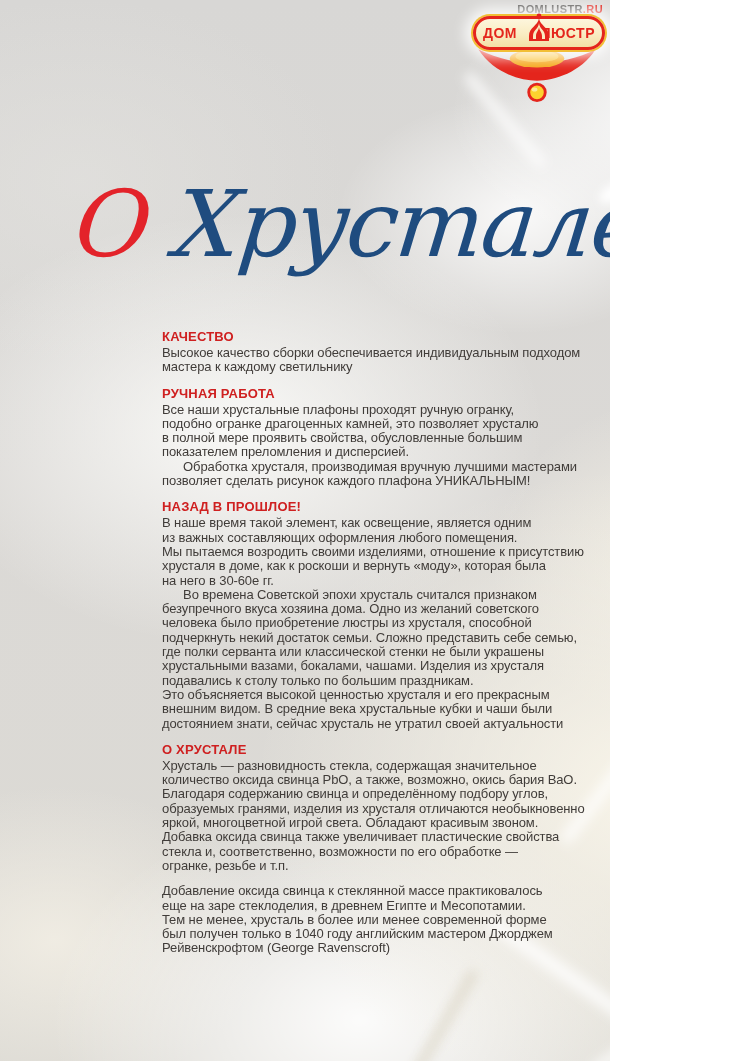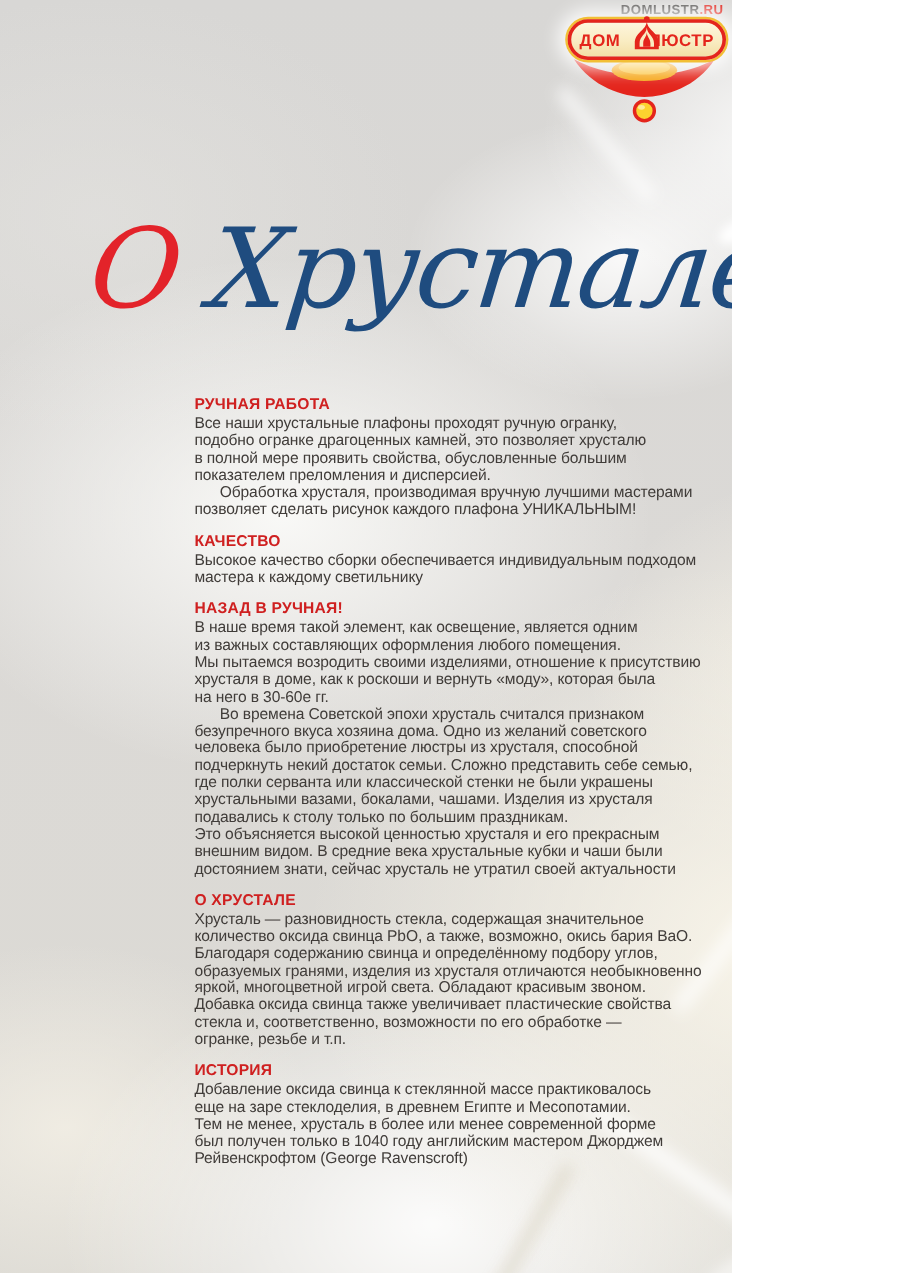--- a/index.html
+++ b/index.html
@@ -113,37 +113,37 @@
     </svg>
   </div>
 
   <h1 class="title">
     <span class="t-red">О</span><span class="t-blue">Хрустале</span>
   </h1>
 
   <main class="content">
 
     <section class="section">
+      <h2>КАЧЕСТВО</h2>
+      <p class="body">Высокое качество сборки обеспечивается индивидуальным подходом
+мастера к каждому светильнику</p>
+    </section>
+
+    <section class="section">
       <h2>РУЧНАЯ РАБОТА</h2>
       <p class="body">Все наши хрустальные плафоны проходят ручную огранку,
 подобно огранке драгоценных камней, это позволяет хрусталю
 в полной мере проявить свойства, обусловленные большим
 показателем преломления и дисперсией.
       Обработка хрусталя, производимая вручную лучшими мастерами
 позволяет сделать рисунок каждого плафона УНИКАЛЬНЫМ!</p>
     </section>
 
     <section class="section">
-      <h2>КАЧЕСТВО</h2>
-      <p class="body">Высокое качество сборки обеспечивается индивидуальным подходом
-мастера к каждому светильнику</p>
-    </section>
-
-    <section class="section">
-      <h2>НАЗАД В РУЧНАЯ!</h2>
+      <h2>НАЗАД В ПРОШЛОЕ!</h2>
       <p class="body">В наше время такой элемент, как освещение, является одним
 из важных составляющих оформления любого помещения.
 Мы пытаемся возродить своими изделиями, отношение к присутствию
 хрусталя в доме, как к роскоши и вернуть «моду», которая была
 на него в 30-60е гг.
       Во времена Советской эпохи хрусталь считался признаком
 безупречного вкуса хозяина дома. Одно из желаний советского
 человека было приобретение люстры из хрусталя, способной
 подчеркнуть некий достаток семьи. Сложно представить себе семью,
 где полки серванта или классической стенки не были украшены
@@ -160,21 +160,20 @@
 количество оксида свинца PbO, а также, возможно, окись бария BaO.
 Благодаря содержанию свинца и определённому подбору углов,
 образуемых гранями, изделия из хрусталя отличаются необыкновенно
 яркой, многоцветной игрой света. Обладают красивым звоном.
 Добавка оксида свинца также увеличивает пластические свойства
 стекла и, соответственно, возможности по его обработке —
 огранке, резьбе и т.п.</p>
     </section>
 
     <section class="section">
-      <h2>ИСТОРИЯ</h2>
       <p class="body">Добавление оксида свинца к стеклянной массе практиковалось
 еще на заре стеклоделия, в древнем Египте и Месопотамии.
 Тем не менее, хрусталь в более или менее современной форме
 был получен только в 1040 году английским мастером Джорджем
 Рейвенскрофтом (George Ravenscroft)</p>
     </section>
 
   </main>
 </div>
 

